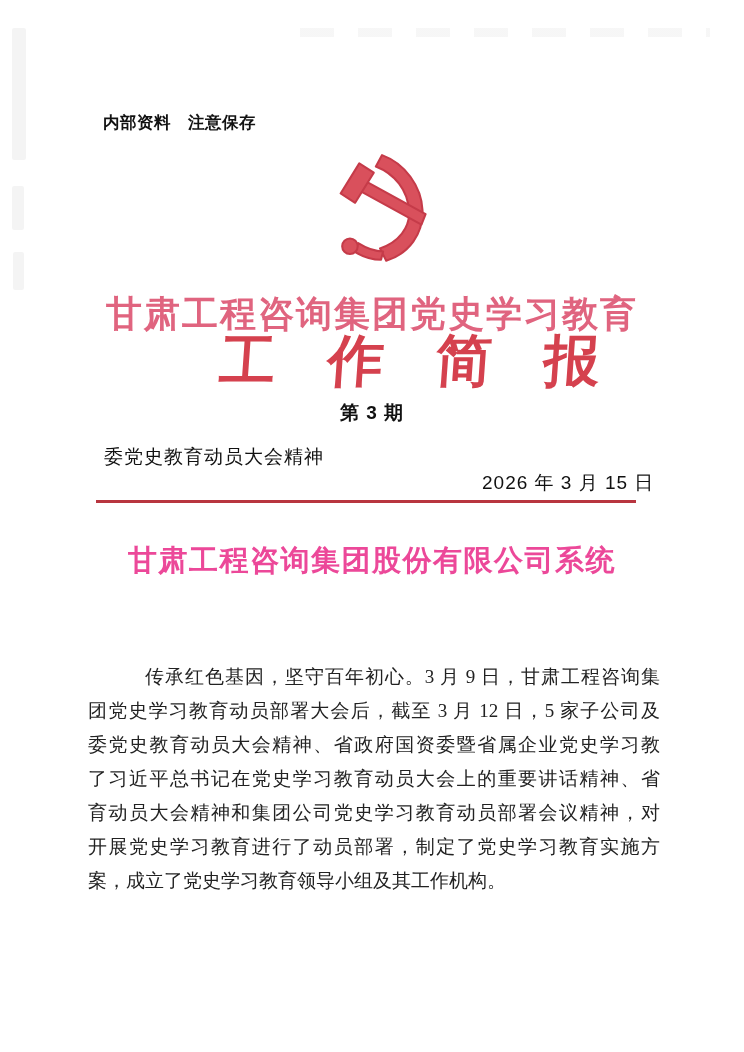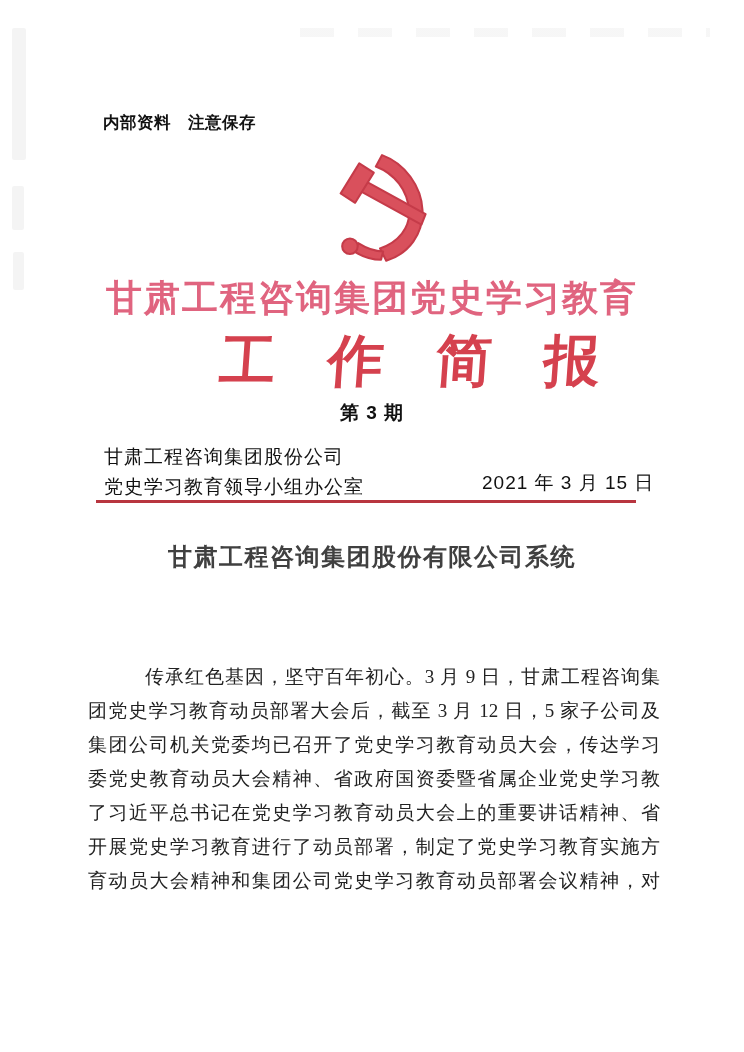--- a/index.html
+++ b/index.html
@@ -21,21 +21,21 @@
     position:absolute;left:103px;top:112px;
     font-family:"Liberation Sans", sans-serif;
     font-weight:bold;font-size:16.5px;letter-spacing:.5px;
     white-space:pre;color:#111;
   }
   
   .emblem{position:absolute;left:316px;top:152px;width:128px;height:114px;}
   .emblem svg{width:100%;height:100%;}
   
   .masthead-title{
-    position:absolute;left:0;top:274px;width:100%;
+    position:absolute;left:0;top:290px;width:100%;
     text-align:center;
     font-family:"Liberation Sans", sans-serif;
     font-weight:bold;font-size:36px;letter-spacing:2px;
     color:var(--masthead-red,#e0647f);
     white-space:nowrap;
   }
   
   .brush-row{
     position:absolute;left:220px;top:328px;width:380px;
     display:flex;justify-content:space-between;
@@ -62,22 +62,22 @@
     font-size:19px;letter-spacing:1px;color:#111;
   }
   .red-rule{
     position:absolute;left:96px;top:500px;width:540px;height:3px;
     background:var(--rule-red,#b8353f);
   }
   
   .article-title{
     position:absolute;left:0;width:100%;text-align:center;
     font-family:"Liberation Sans", sans-serif;
-    font-weight:bold;color:#404040;
-    font-size:24px;letter-spacing:1.5px;white-space:nowrap;
+    font-weight:bold;color:#ec4899;
+    font-size:29px;letter-spacing:1.5px;white-space:nowrap;
   }
   .article-title.l1{top:541px;}
   .article-title.l2{top:583px;}
   .body-block{
     position:absolute;left:88px;top:660px;width:572px;
     font-size:19px;color:#222;
   }
   .body-line{
     height:34px;line-height:34px;
     text-align:justify;text-align-last:justify;
@@ -122,33 +122,32 @@
   <div class="brush-row">
     <span>工</span>
     <span>作</span>
     <span>简</span>
     <span>报</span>
   </div>
 
   <div class="issue">第 3 期</div>
 
   <div class="publisher">
-    <div>甘肃工程咨询集团股份公司</div>
-    <div>党史学习教育领导小组办公室</div>
+    <div>委党史教育动员大会精神</div>
   </div>
 
-  <div class="date">2021 年 3 月 15 日</div>
+  <div class="date">2026 年 3 月 15 日</div>
 
   <div class="red-rule"></div>
 
   <div class="article-title l1">甘肃工程咨询集团股份有限公司系统</div>
 
   <div class="body-block">
     <div class="body-line first">传承红色基因，坚守百年初心。3 月 9 日，甘肃工程咨询集</div>
     <div class="body-line">团党史学习教育动员部署大会后，截至 3 月 12 日，5 家子公司及</div>
-    <div class="body-line">集团公司机关党委均已召开了党史学习教育动员大会，传达学习</div>
     <div class="body-line">委党史教育动员大会精神、省政府国资委暨省属企业党史学习教</div>
     <div class="body-line">了习近平总书记在党史学习教育动员大会上的重要讲话精神、省</div>
+    <div class="body-line">育动员大会精神和集团公司党史学习教育动员部署会议精神，对</div>
     <div class="body-line">开展党史学习教育进行了动员部署，制定了党史学习教育实施方</div>
-    <div class="body-line">育动员大会精神和集团公司党史学习教育动员部署会议精神，对</div>
+    <div class="body-line last">案，成立了党史学习教育领导小组及其工作机构。</div>
   </div>
 
 </div>
 
 </body></html>

